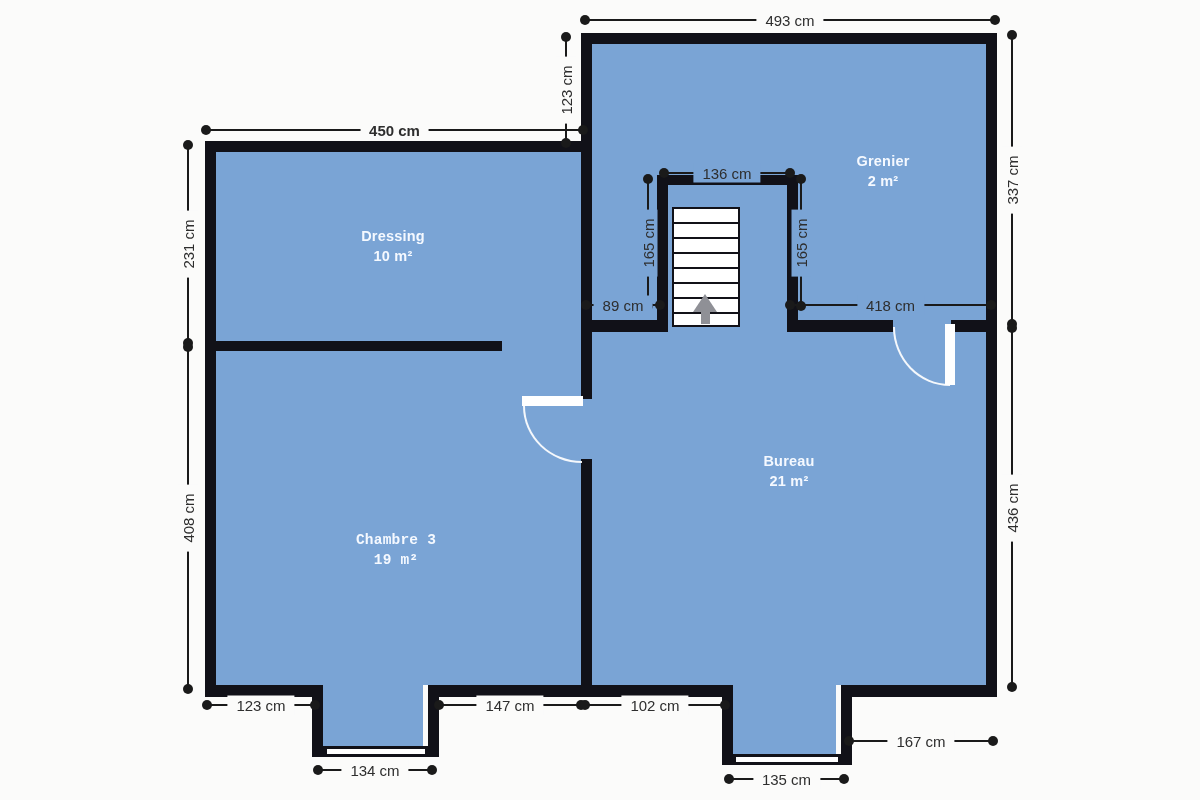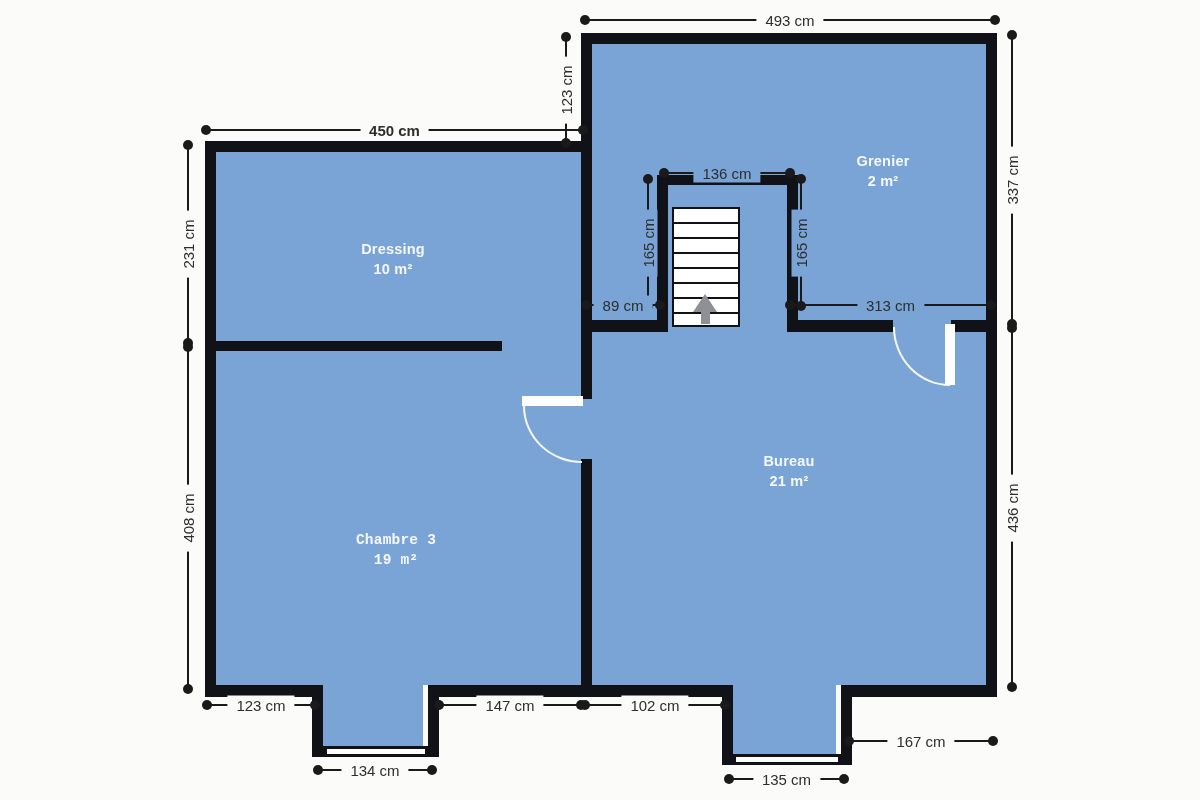--- a/index.html
+++ b/index.html
@@ -136,21 +136,21 @@
       <span class="lbl">165 cm</span>
     </div>
   <div class="dimh on-blue" style="left:584px;top:304px;width:78px;">
     <span class="dot a"></span>
       <span class="dot b"></span>
       <span class="lbl">89 cm</span>
     </div>
   <div class="dimh on-blue" style="left:788px;top:304px;width:205px;">
     <span class="dot a"></span>
       <span class="dot b"></span>
-      <span class="lbl">313 cm</span>
+      <span class="lbl">418 cm</span>
     </div>
   <div class="dimh on-white" style="left:205px;top:704px;width:112px;">
     <span class="dot a"></span>
       <span class="dot b"></span>
       <span class="lbl">123 cm</span>
     </div>
   <div class="dimh on-white" style="left:437px;top:704px;width:146px;">
     <span class="dot a"></span>
       <span class="dot b"></span>
       <span class="lbl">147 cm</span>
@@ -169,21 +169,21 @@
     <span class="dot a"></span>
       <span class="dot b"></span>
       <span class="lbl">134 cm</span>
     </div>
   <div class="dimh on-white" style="left:727px;top:778px;width:119px;">
     <span class="dot a"></span>
       <span class="dot b"></span>
       <span class="lbl">135 cm</span>
     </div>
 
-  <div class="room-label" style="left:393px;top:246px;margin-top:13px;">
+  <div class="room-label" style="left:393px;top:246px;">
     <div>Dressing</div>
     <div>10 m²</div>
   </div>
   <div class="room-label" style="left:396px;top:550px;font-family:Liberation Mono, monospace;">
     <div>Chambre 3</div>
     <div>19 m²</div>
   </div>
   <div class="room-label" style="left:883px;top:171px;">
     <div>Grenier</div>
     <div>2 m²</div>

